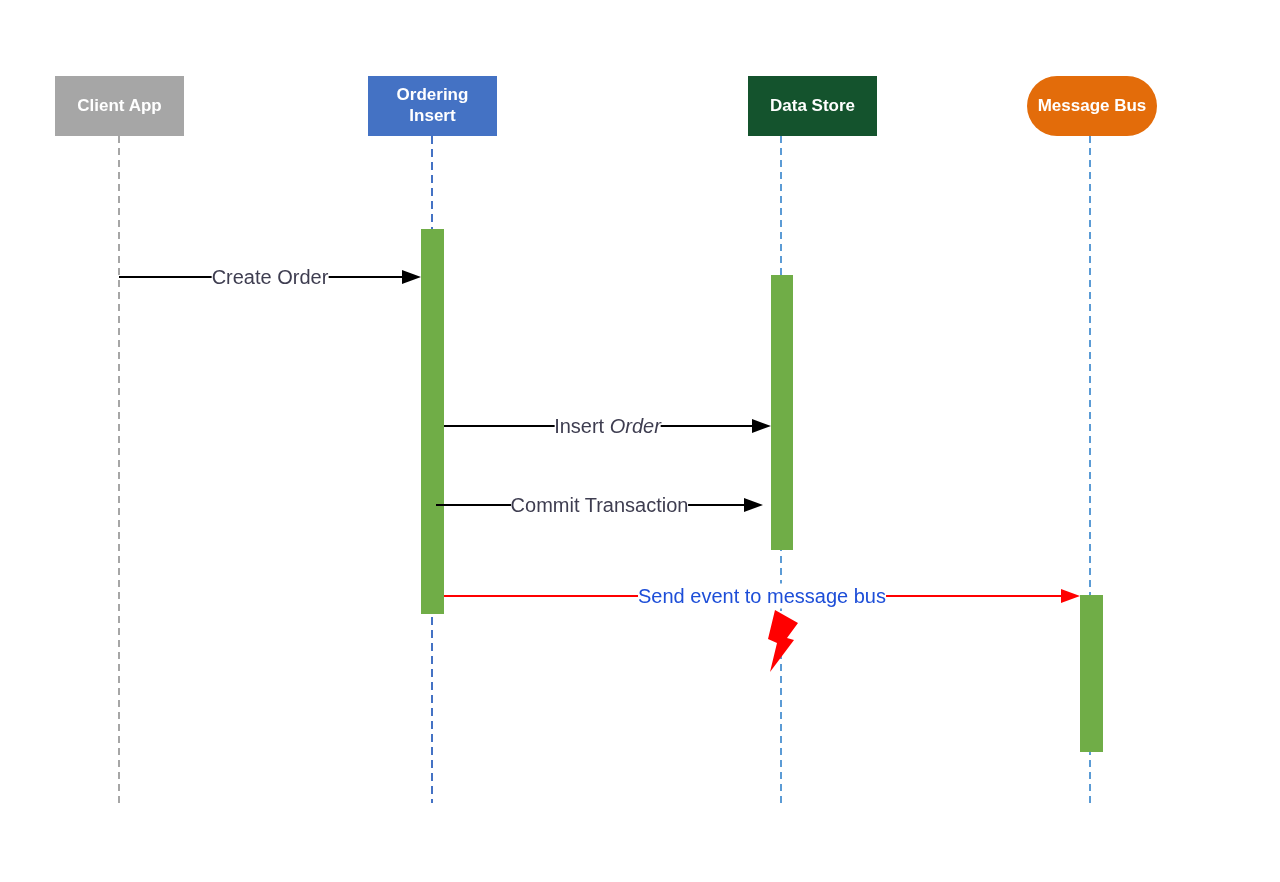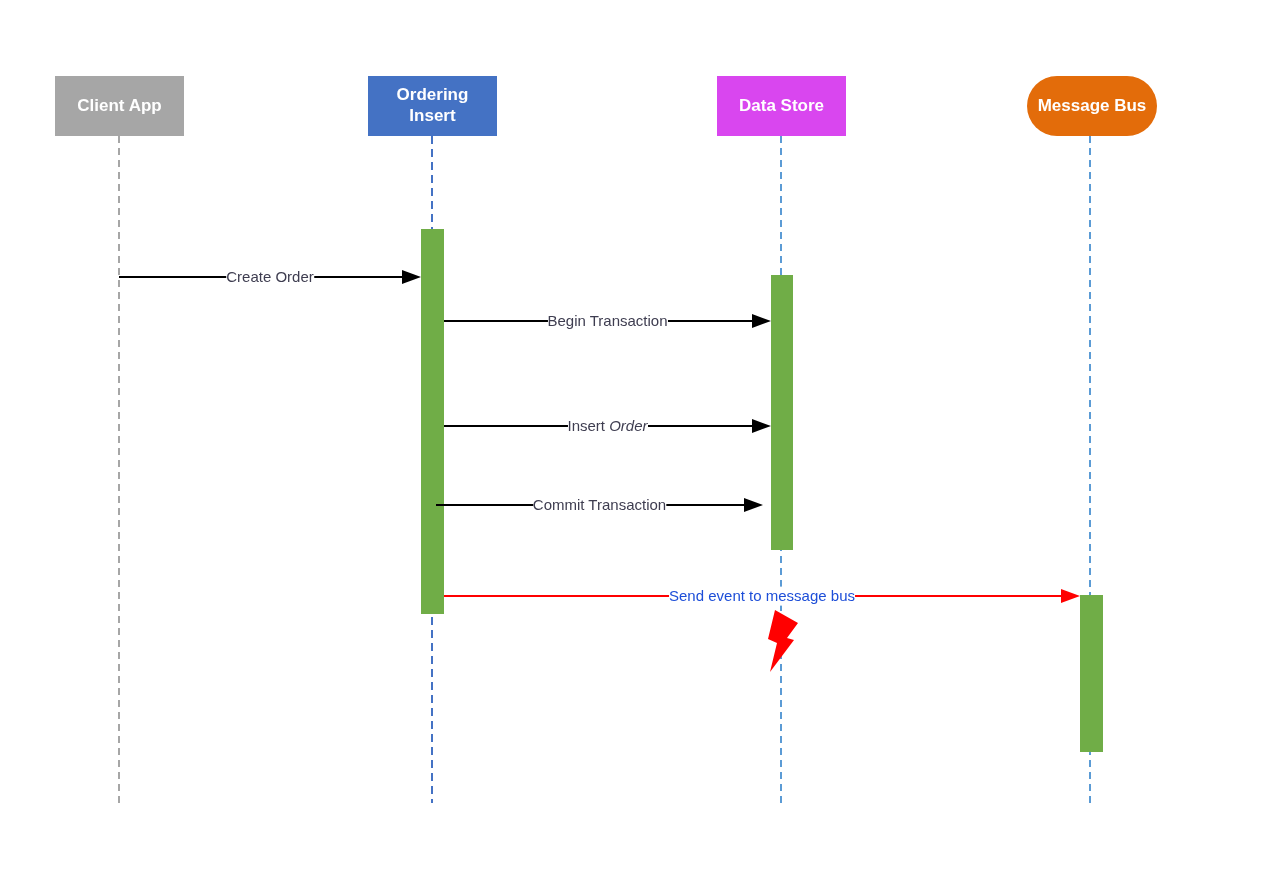--- a/index.html
+++ b/index.html
@@ -12,21 +12,21 @@
   }
   
   .actor{
     position:absolute;top:76px;height:60px;width:129px;
     display:flex;align-items:center;justify-content:center;
     color:#ffffff;font-weight:bold;font-size:17px;line-height:1.22;
     text-align:center;box-sizing:border-box;padding:2px 6px;
   }
   .actor.client{left:55px;background:#A6A6A6;}
   .actor.ordering{left:368px;background:#4472C4;}
-  .actor.data{left:717px;background:#d946ef;}
+  .actor.data{left:748px;background:#14532d;}
   .actor.bus{left:1027px;background:#E36C0A;width:130px;border-radius:30px;}
   
   .lifeline{
     position:absolute;top:136px;height:667px;width:2px;
   }
   .lifeline.gray{background:repeating-linear-gradient(to bottom,#A6A6A6 0 7px,transparent 7px 12px);}
   .lifeline.blue{background:repeating-linear-gradient(to bottom,#4472C4 0 8px,transparent 8px 13px);}
   .lifeline.lightblue{background:repeating-linear-gradient(to bottom,#5B9BD5 0 7px,transparent 7px 12px);}
   .ll-client{left:118px;}
   .ll-ordering{left:431px;}
@@ -47,21 +47,21 @@
   }
   .msg-arrowhead{
     position:absolute;right:0;top:50%;transform:translateY(-50%);
     width:0;height:0;border-style:solid;
     border-width:7px 0 7px 19px;
     border-color:transparent transparent transparent #000000;
   }
   .msg-label{
     position:absolute;left:50%;top:50%;transform:translate(-50%,-50%);
     background:#ffffff;white-space:nowrap;
-    font-size:15px;color:#3E3D50;line-height:1.25;
+    font-size:20px;color:#3E3D50;line-height:1.25;
   }
   .msg-label .it{font-style:italic;}
   .message.red .msg-line{background:#FF0000;}
   .message.red .msg-arrowhead{border-left-color:#FF0000;}
   .message.red .msg-label{color:#1d4ed8;}
   .m-create{left:119px;top:266px;width:302px;}
   .m-begin{left:444px;top:310px;width:327px;}
   .m-insert{left:444px;top:415px;width:327px;}
   .m-commit{left:436px;top:494px;width:327px;}
   .m-send{left:444px;top:585px;width:636px;}
@@ -94,25 +94,20 @@
   <div class="activation act-ordering"></div>
   <div class="activation act-data"></div>
   <div class="activation act-bus"></div>
 
   <div class="message m-create">
     <div class="msg-line"></div>
     <div class="msg-arrowhead"></div>
     <div class="msg-label">Create Order</div>
   </div>
 
-  <div class="message m-begin">
-    <div class="msg-line"></div>
-    <div class="msg-arrowhead"></div>
-    <div class="msg-label">Begin Transaction</div>
-  </div>
 
   <div class="message m-insert">
     <div class="msg-line"></div>
     <div class="msg-arrowhead"></div>
     <div class="msg-label"><span>Insert </span><span class="it">Order</span></div>
   </div>
 
   <div class="message m-commit">
     <div class="msg-line"></div>
     <div class="msg-arrowhead"></div>

